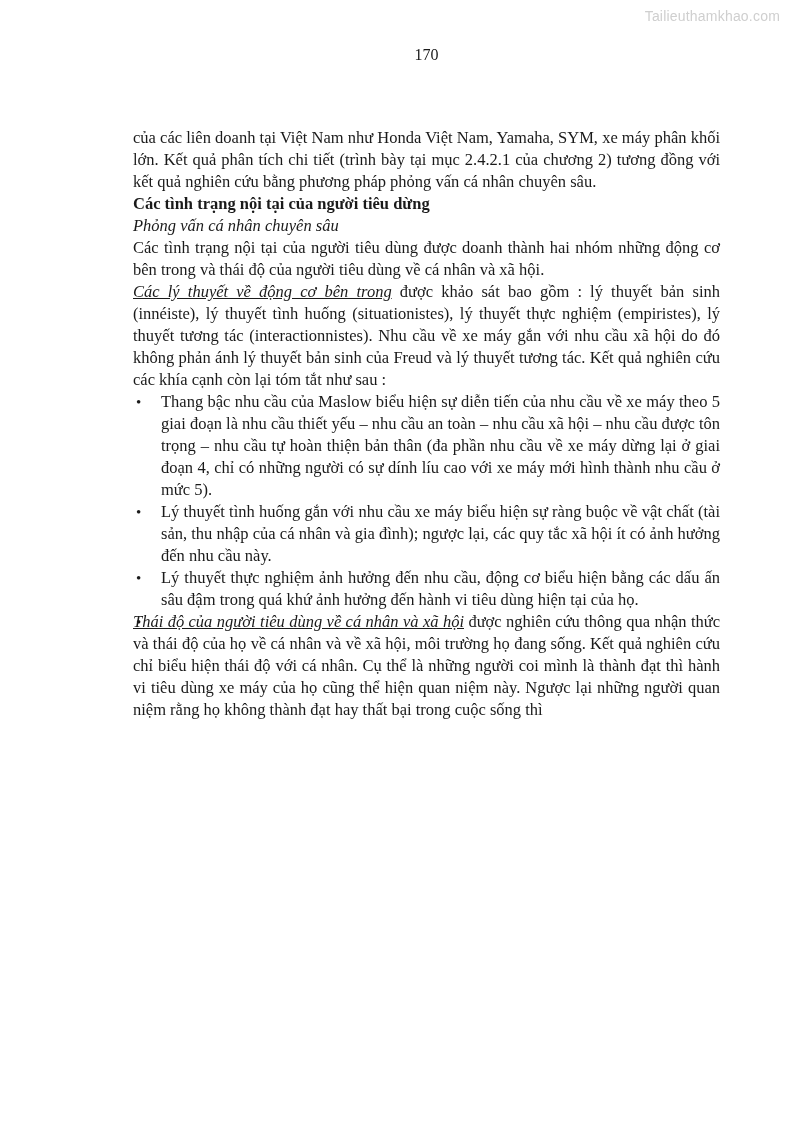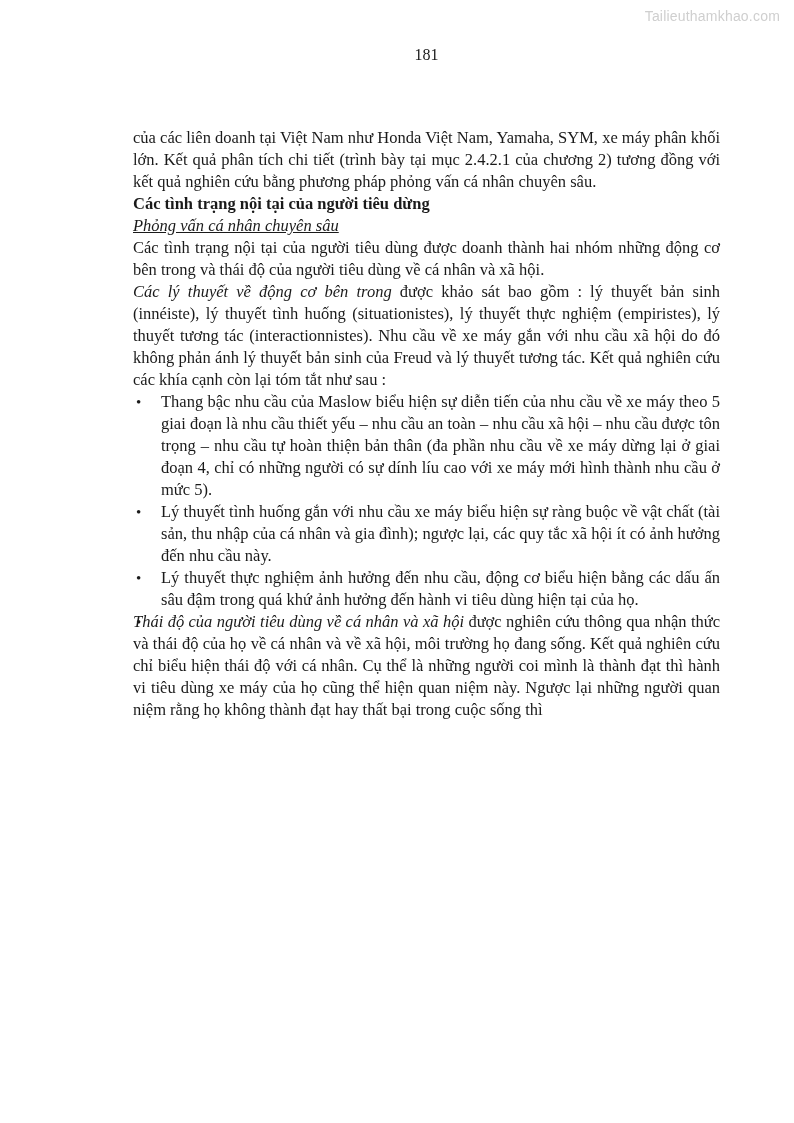--- a/index.html
+++ b/index.html
@@ -49,24 +49,24 @@
   }
   .heading {
     margin: 0;
     font-weight: bold;
     text-align: left;
   }
   .subheading {
     margin: 0;
     font-style: italic;
     text-align: left;
-    text-decoration: underline;
   }
   .lead-italic {
     font-style: italic;
+    text-decoration: underline;
   }
   ul.bullets {
     margin: 0;
     padding: 0;
     list-style: none;
   }
   ul.bullets li {
     position: relative;
     margin: 0;
     padding-left: 28px;
@@ -79,21 +79,21 @@
     font-size: 15px;
   }
 </style>
 </head>
 <body>
 
 <div class="page">
 
   <div class="watermark">Tailieuthamkhao.com</div>
 
-  <div class="page-number">181</div>
+  <div class="page-number">170</div>
 
   <div class="content">
 
     <p class="para">của các liên doanh tại Việt Nam như Honda Việt Nam, Yamaha, SYM, xe máy phân khối lớn. Kết quả phân tích chi tiết (trình bày tại mục 2.4.2.1 của chương 2) tương đồng với kết quả nghiên cứu bằng phương pháp phỏng vấn cá nhân chuyên sâu.</p>
 
     <p class="heading">Các tình trạng nội tại của người tiêu dừng</p>
 
     <p class="subheading">Phỏng vấn cá nhân chuyên sâu</p>
 
     <p class="para">Các tình trạng nội tại của người tiêu dùng được doanh thành hai nhóm những động cơ bên trong và thái độ của người tiêu dùng về cá nhân và xã hội.</p>

